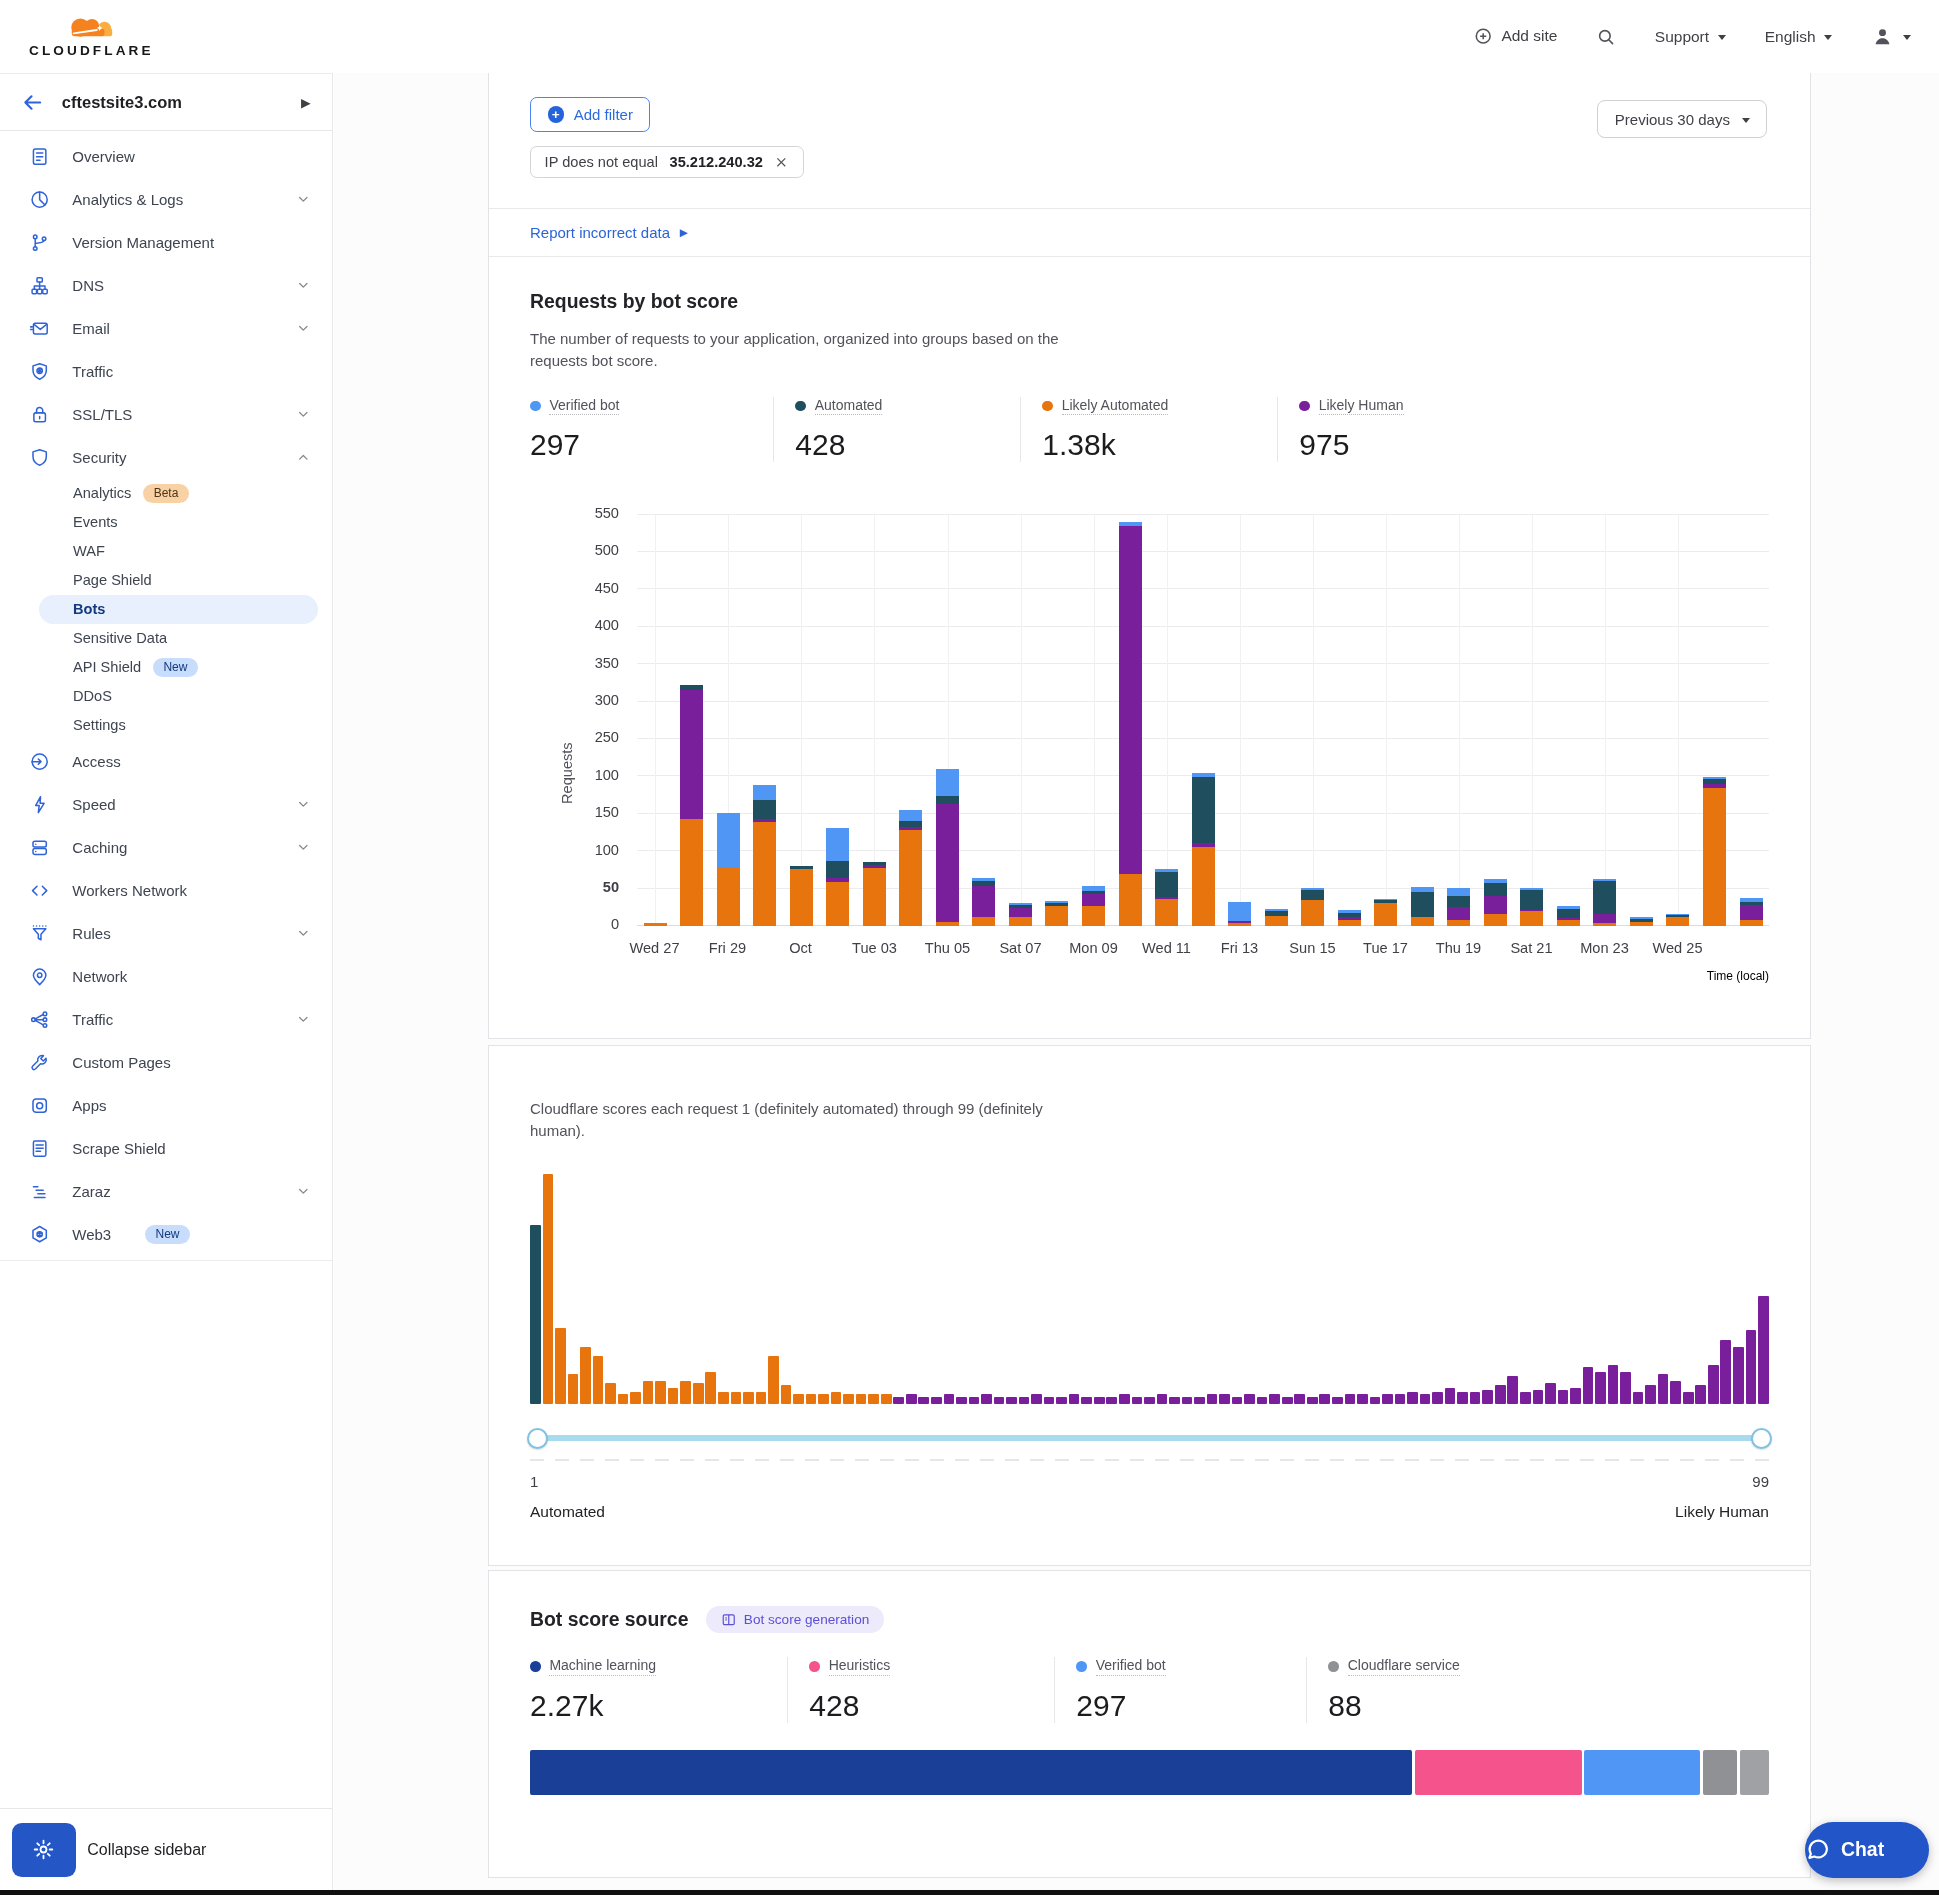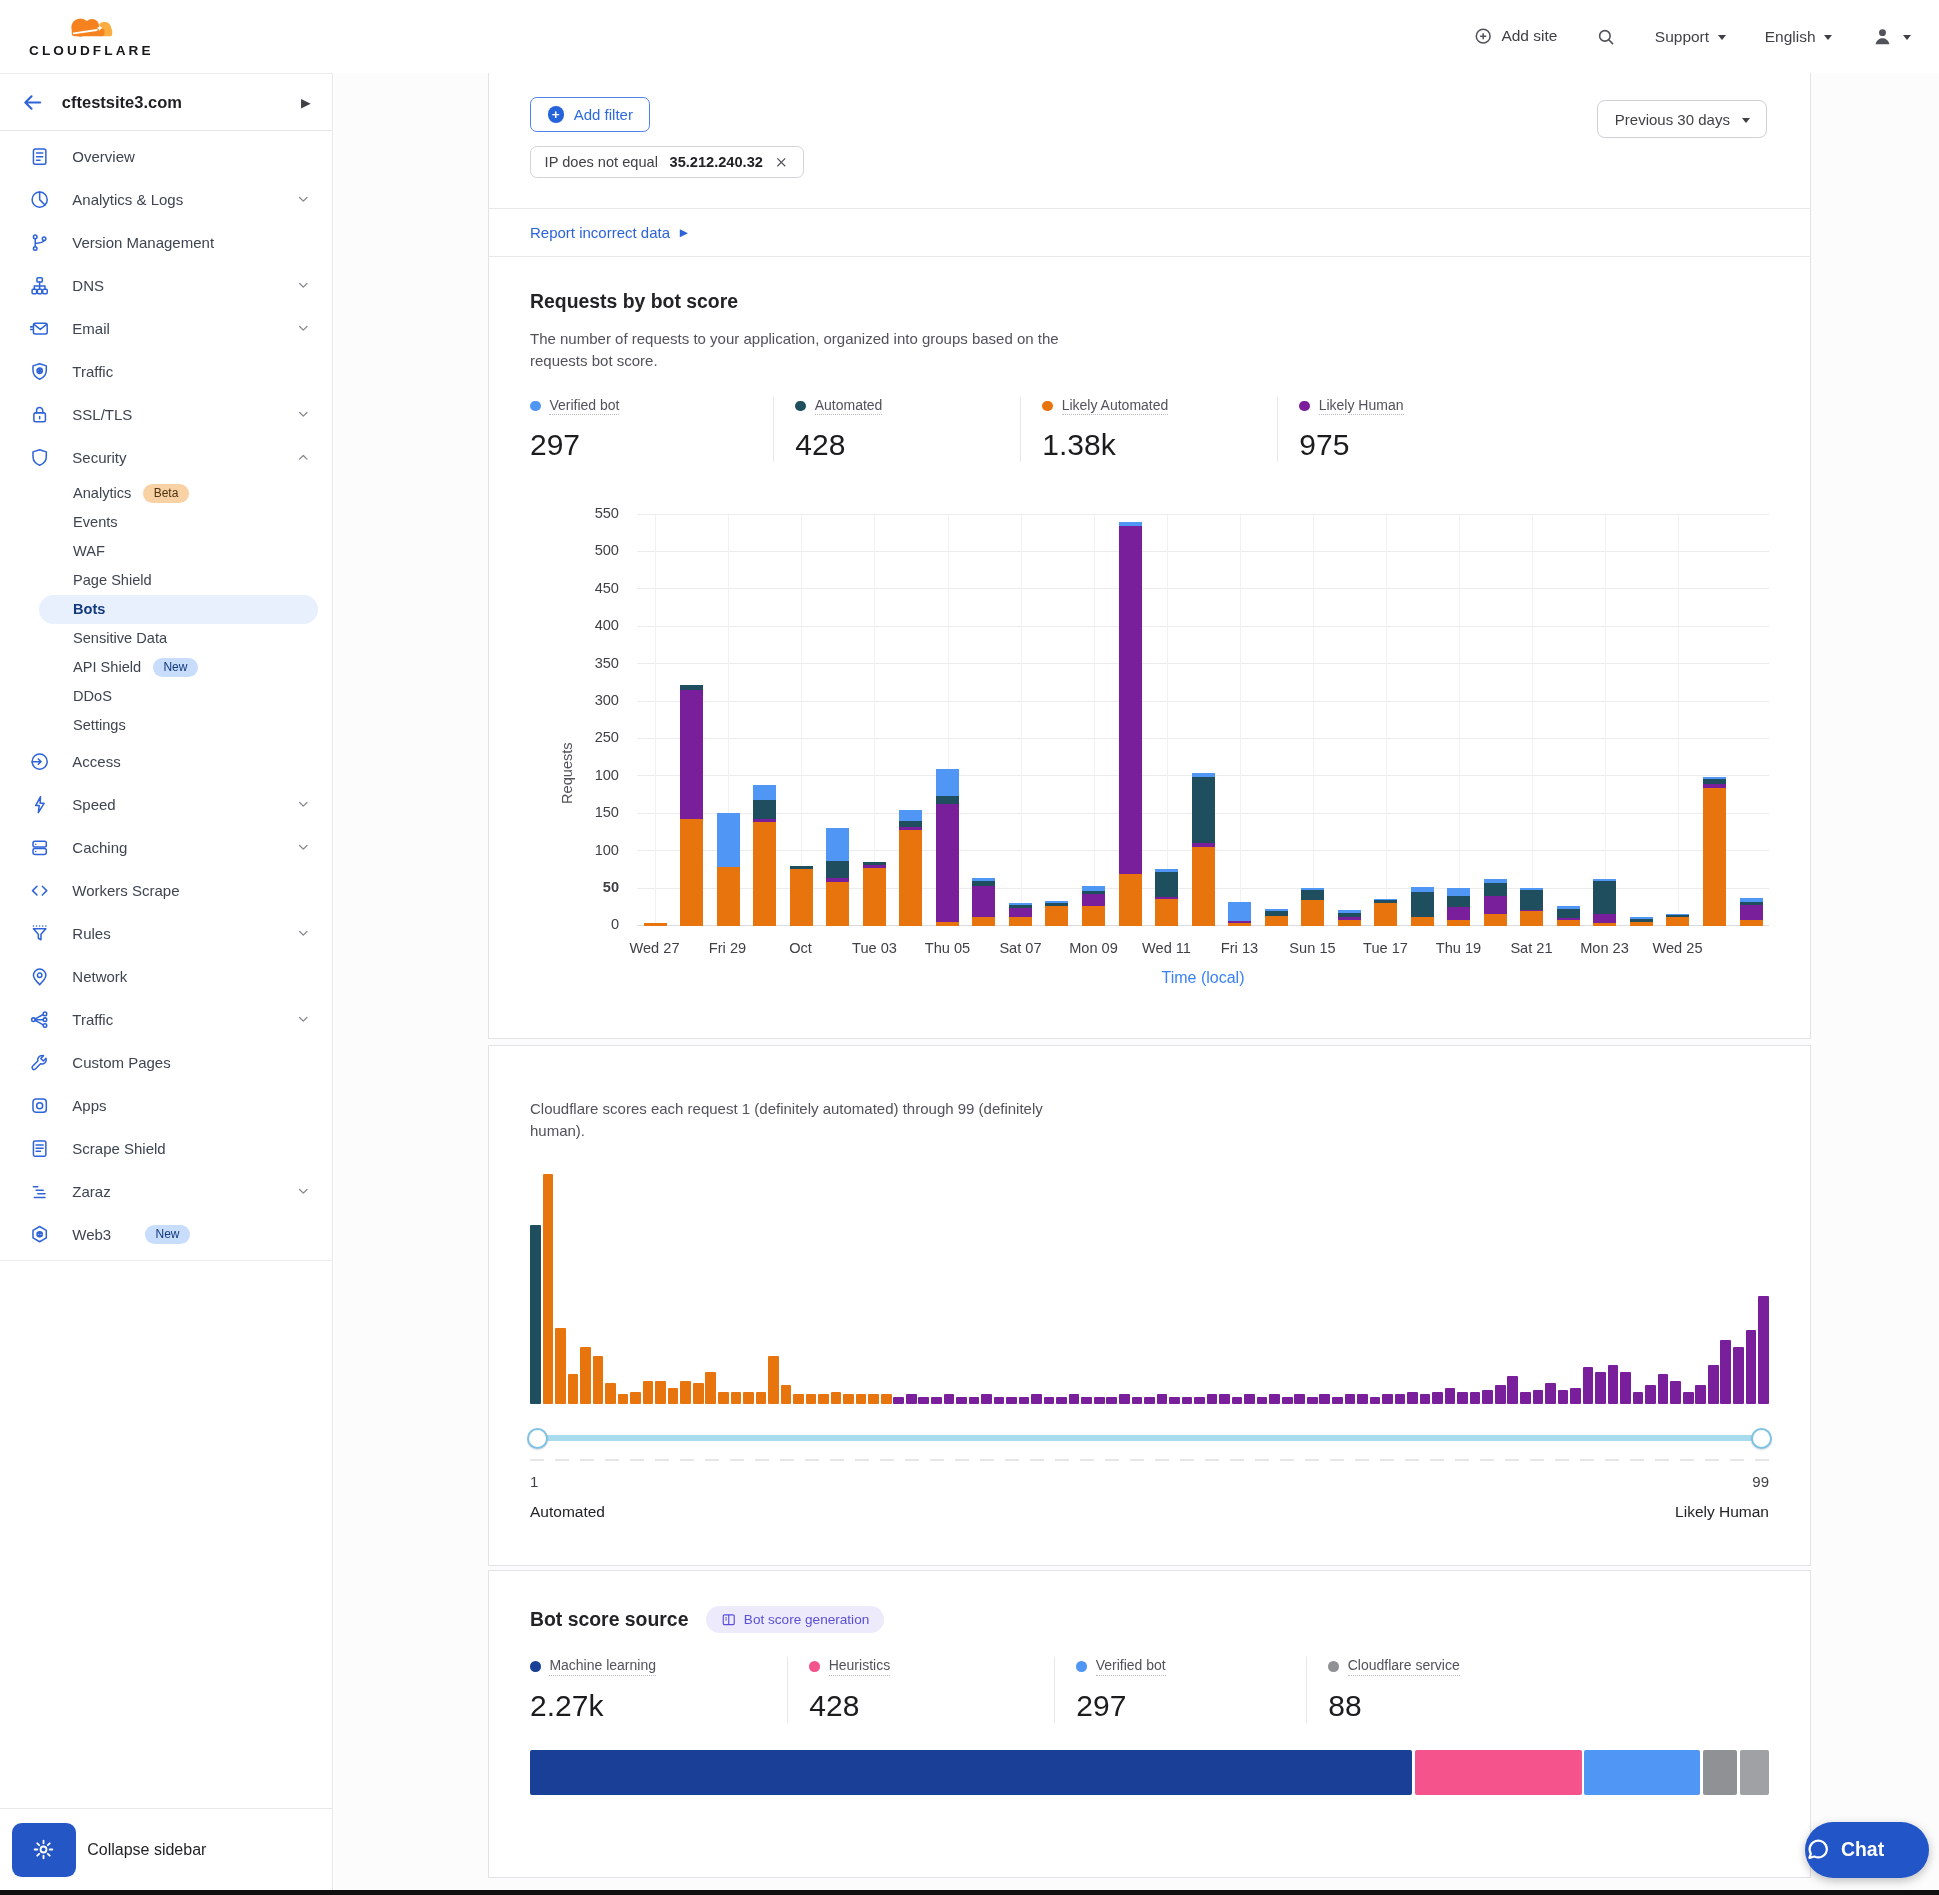--- a/index.html
+++ b/index.html
@@ -79,21 +79,21 @@
   
   .chart-wrap{position:relative;margin-top:41px;height:490px}
   .plot{position:absolute;left:107px;top:11.6px;width:1132px;height:411px}
   .gridline-h{position:absolute;left:0;right:0;height:1px;background:#ececef}
   .gridline-v{position:absolute;top:0;bottom:0;width:1px;background:#f1f1f4}
   .ytick{position:absolute;left:0;width:89px;text-align:right;font-size:14.6px;color:#3f3f46}
   .xtick{position:absolute;top:437px;width:89px;text-align:center;font-size:14.6px;color:#3f3f46}
   .bar{position:absolute;bottom:0;width:23px;display:flex;flex-direction:column-reverse}
   .seg{width:100%}
   .ylabel-rot{position:absolute;left:29px;top:301px;transform:rotate(-90deg);transform-origin:left top;font-size:14.6px;color:#52525b}
-  .xaxis-title{position:absolute;top:466px;left:107px;width:1132px;text-align:center;font-size:16px;color:#3b82f6}
+  .xaxis-title{position:absolute;top:466px;left:107px;width:1132px;text-align:right;font-size:12px;color:#000000}
 
   
   .hist{display:flex;align-items:flex-end;gap:1.9px;height:230px;margin-top:31px}
   .hist-bar{flex:1;border-radius:1px;min-height:3.9px}
   .slider{position:relative;margin-top:23px;height:23px}
   .track{position:absolute;top:8.7px;left:0;right:0;height:5.8px;background:#a9dbef;border-radius:2.9px}
   .handle{position:absolute;top:1px;width:21.3px;height:21.3px;border-radius:50%;background:#fff;border:2.9px solid #7fc2e4;
           box-sizing:border-box;cursor:pointer;box-shadow:0 1px 1.9px rgba(0,0,0,.15)}
   .handle.left{left:-2.9px}.handle.right{right:-2.9px}
   .dashrow{margin-top:9.7px;height:1.9px;background:repeating-linear-gradient(90deg,#e6e6ea 0 13.6px,transparent 13.6px 25px)}
@@ -347,21 +347,21 @@
             <path d="M6 9l6 6 6-6"></path>
           </svg>
         </div>
       </div>
       <div class="nav-row">
         <div class="nav-icon">
           <svg width="21.3" height="21.3" viewBox="0 0 24 24" fill="none" stroke="#2f63d8" stroke-width="1.7" stroke-linecap="round" stroke-linejoin="round">
             <path d="M9 7l-5 5 5 5M15 7l5 5-5 5"></path>
           </svg>
         </div>
-        <div class="nav-label">Workers Scrape</div>
+        <div class="nav-label">Workers Network</div>
       </div>
       <div class="nav-row">
         <div class="nav-icon">
           <svg width="21.3" height="21.3" viewBox="0 0 24 24" fill="none" stroke="#2f63d8" stroke-width="1.7" stroke-linecap="round" stroke-linejoin="round">
             <path d="M5 6.5h14l-5.5 6.3v6.2l-3-1.8v-4.4zM5 3.5h.01M8.5 3.5h.01M12 3.5h.01M15.5 3.5h.01M19 3.5h.01"></path>
           </svg>
         </div>
         <div class="nav-label">Rules</div>
         <div class="nav-chevron">
           <svg width="14.6" height="14.6" viewBox="0 0 24 24" fill="none" stroke="#8a8a92" stroke-width="2.2" stroke-linecap="round" stroke-linejoin="round">

